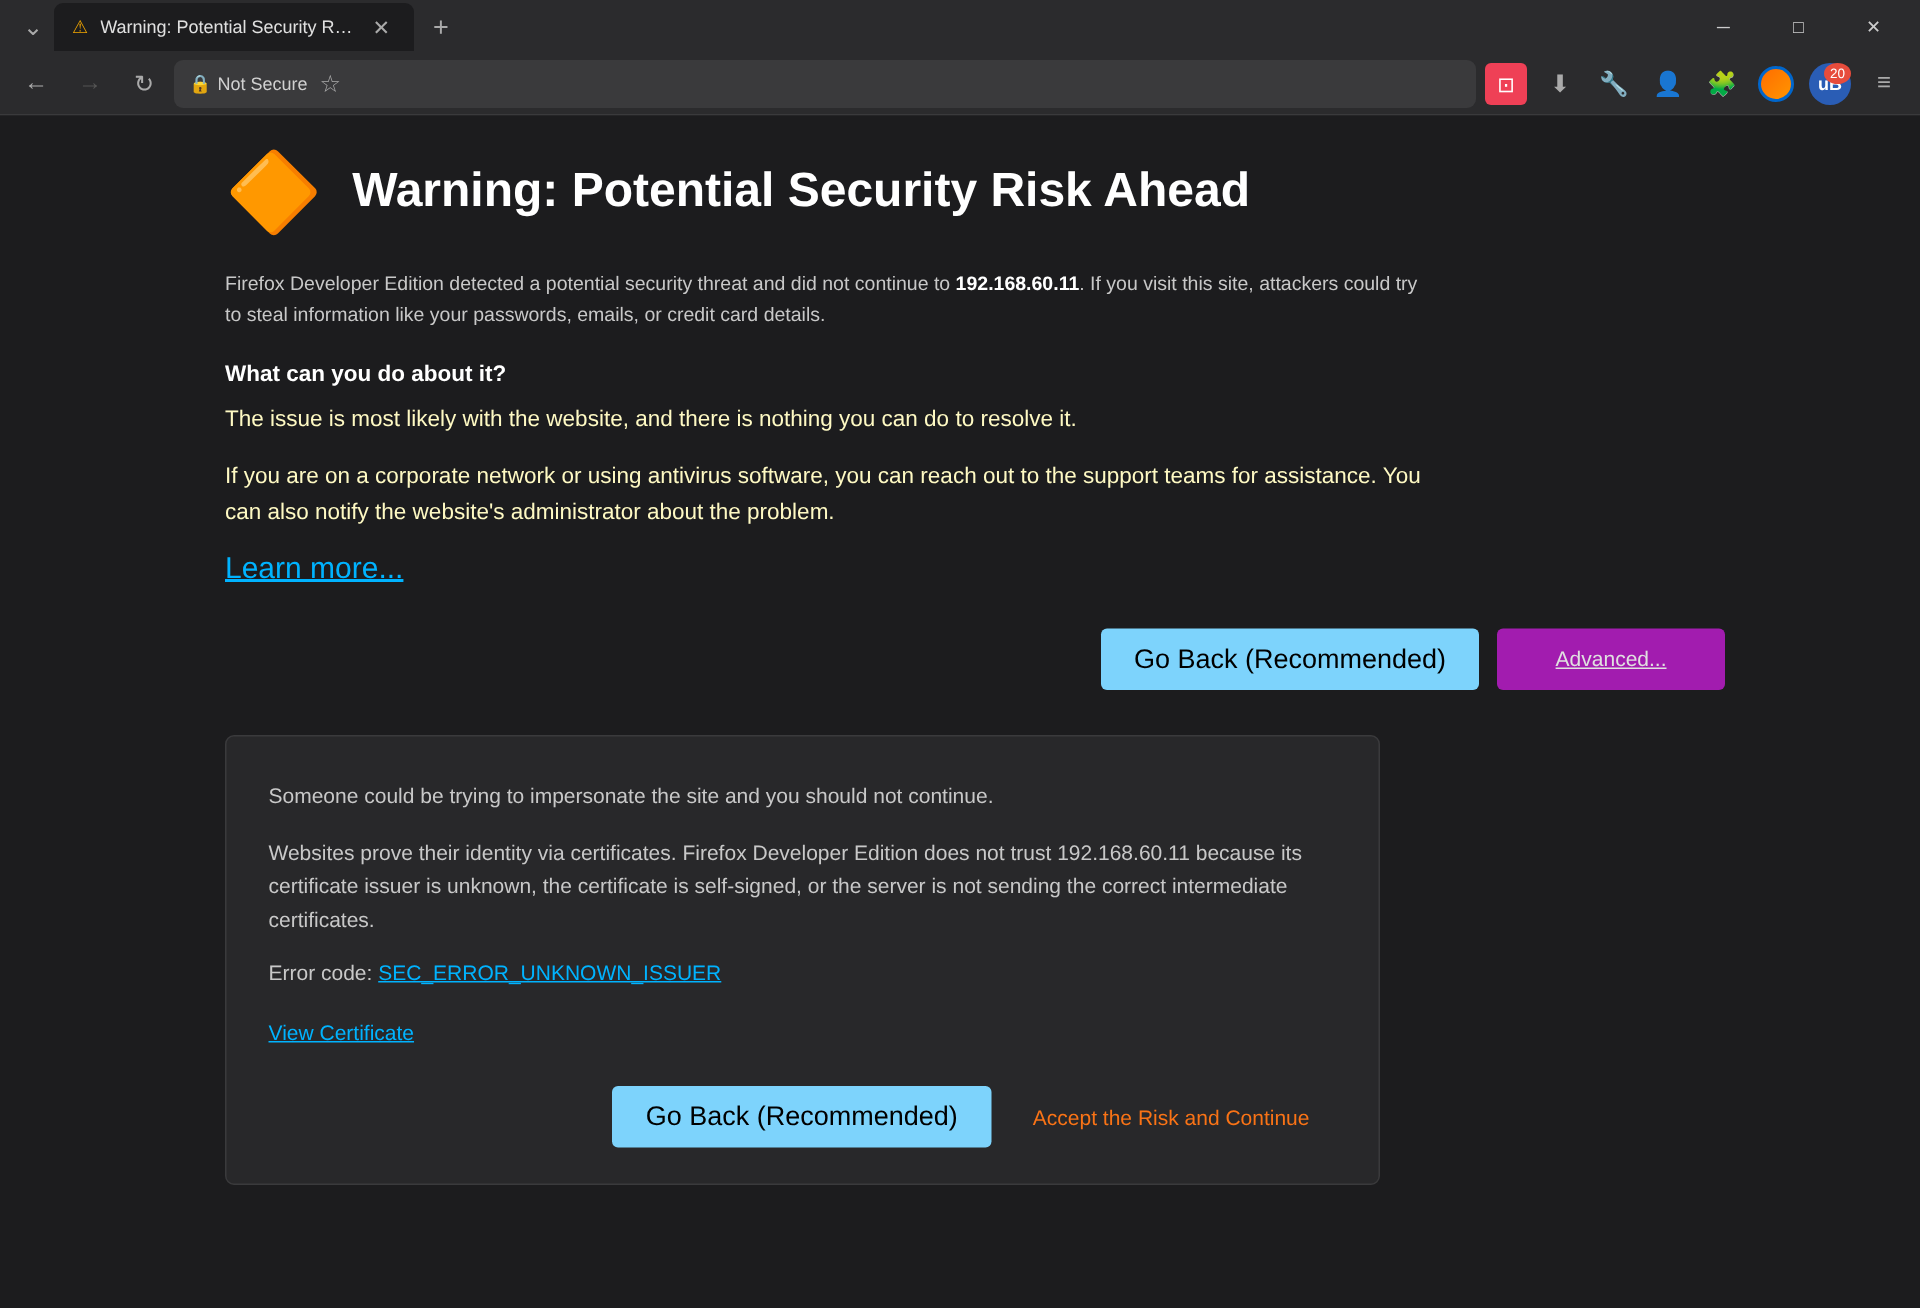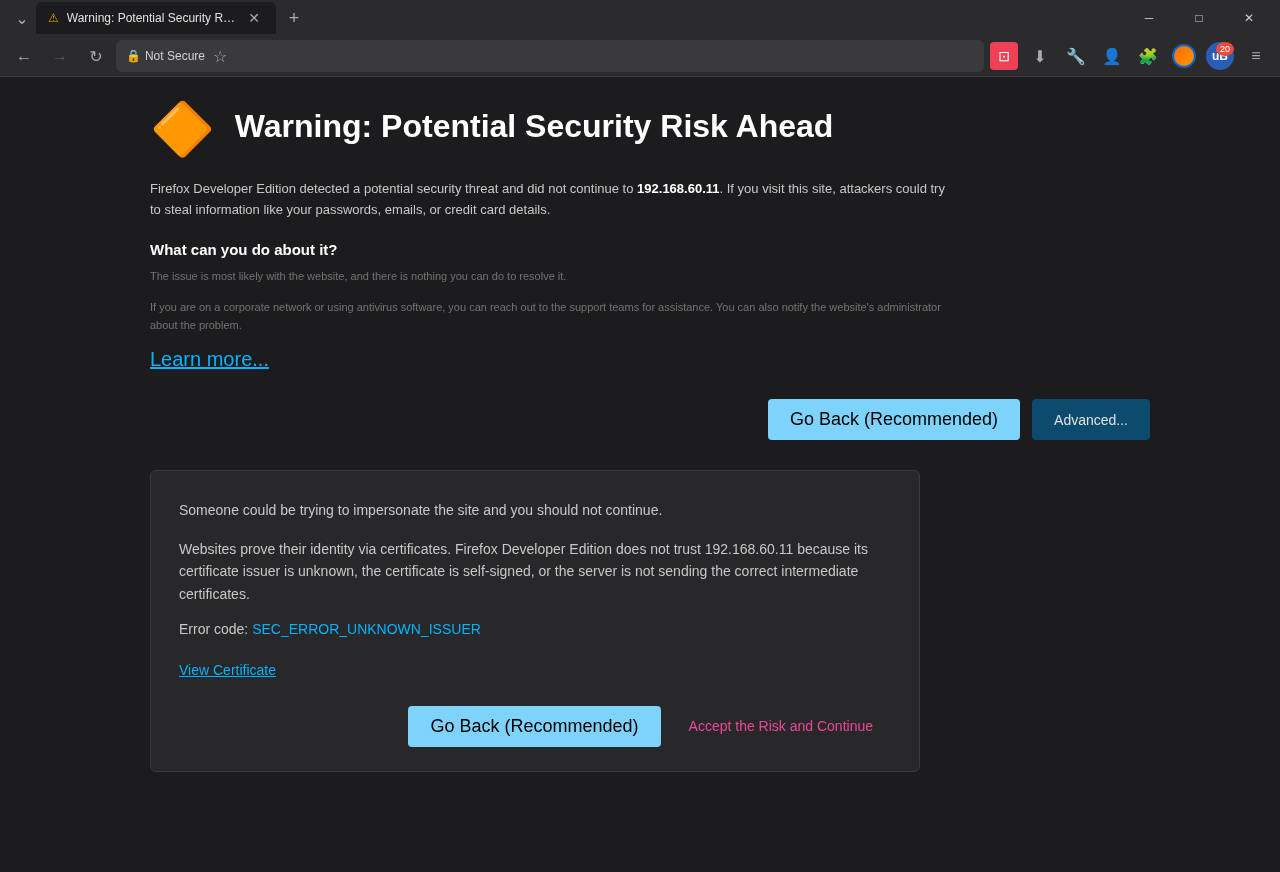--- a/index.html
+++ b/index.html
@@ -249,22 +249,22 @@
     }
 
     .what-to-do-title {
       font-size: 15px;
       font-weight: 700;
       color: #ffffff;
       margin-bottom: 10px;
     }
 
     .sub-text {
-      font-size: 11px;
-      color: #737373;
+      font-size: 15px;
+      color: #fef9c3;
       line-height: 1.6;
       max-width: 800px;
       margin-bottom: 14px;
     }
 
     .learn-more-link {
       color: #00b3ff;
       text-decoration: underline;
       font-size: 20px;
       cursor: pointer;
@@ -284,28 +284,29 @@
       color: #000000;
       border: none;
       border-radius: 4px;
       padding: 10px 22px;
       font-size: 18px;
       font-weight: 500;
       cursor: pointer;
       white-space: nowrap;
     }
     .btn-advanced {
-      background: #0c4a6e;
+      background: #a21caf;
       color: #e0e0e0;
       border: none;
       border-radius: 4px;
-      padding: 10px 22px;
+      padding: 10px 39px;
       font-size: 14px;
       cursor: pointer;
       white-space: nowrap;
+      text-decoration: underline;
     }
 
     
     .advanced-panel {
       background: #28282a;
       border: 1px solid #3a3a3c;
       border-radius: 6px;
       padding: 28px 30px 24px 28px;
       max-width: 770px;
       margin-left: 0;
@@ -316,38 +317,39 @@
       line-height: 1.6;
       margin-bottom: 16px;
     }
     .error-code-line {
       font-size: 14px;
       color: #c8c8c8;
       margin-bottom: 24px;
     }
     .error-code-link {
       color: #00b3ff;
+      text-decoration: underline;
       cursor: pointer;
     }
     .view-cert-link {
       color: #00b3ff;
       text-decoration: underline;
       cursor: pointer;
       font-size: 14px;
       display: inline-block;
       margin-bottom: 28px;
     }
     .advanced-buttons {
       display: flex;
       gap: 12px;
       justify-content: flex-end;
     }
     .btn-accept-risk {
       background: transparent;
-      color: #ec4899;
+      color: #f97316;
       border: none;
       font-size: 14px;
       cursor: pointer;
       padding: 10px 16px;
       white-space: nowrap;
     }
   </style>
 </head>
 <body>
 

